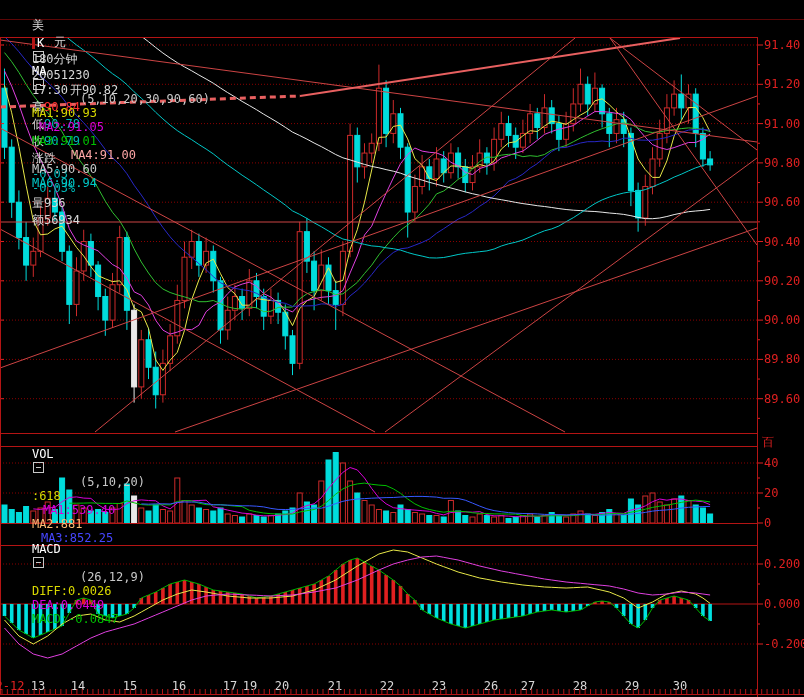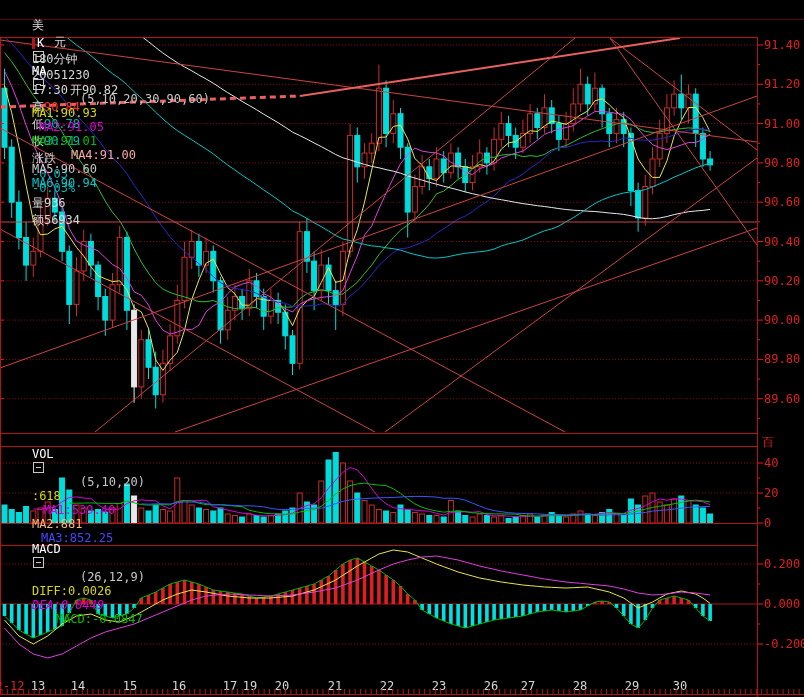--- a/index.html
+++ b/index.html
@@ -59,22 +59,22 @@
     <span style="color: rgb(216, 0, 216); padding-left: 11px;">MA1:539.40</span>
     <span style="color: #fdba74;">MA2:881</span>
     <span style="color: rgb(70, 70, 255); padding-left: 9px;">MA3:852.25</span>
   </div>
 
   <div class="trow" style="top:528px;">
     <span class="wb">MACD</span>
     <span class="cbx"></span>
     <span class="gy">(26,12,9)</span>
     <span style="color: rgb(216, 216, 0);">DIFF:0.0026</span>
-    <span style="color: rgb(216, 0, 216); font-style: italic;">DEA:0.0449</span>
-    <span style="color: rgb(0, 192, 0); margin-left: 24px;">MACD:-0.0847</span>
+    <span style="color: rgb(216, 0, 216);">DEA:0.0449</span>
+    <span style="color: rgb(0, 192, 0);">MACD:-0.0847</span>
   </div>
 
   <svg id="chart-svg" width="804" height="697">
       <defs>
         <clipPath id="mclip">
           <rect x="0" y="38" width="757" height="395"></rect>
         </clipPath>
         <clipPath id="vclip">
           <rect x="0" y="447" width="757" height="76"></rect>
         </clipPath>

